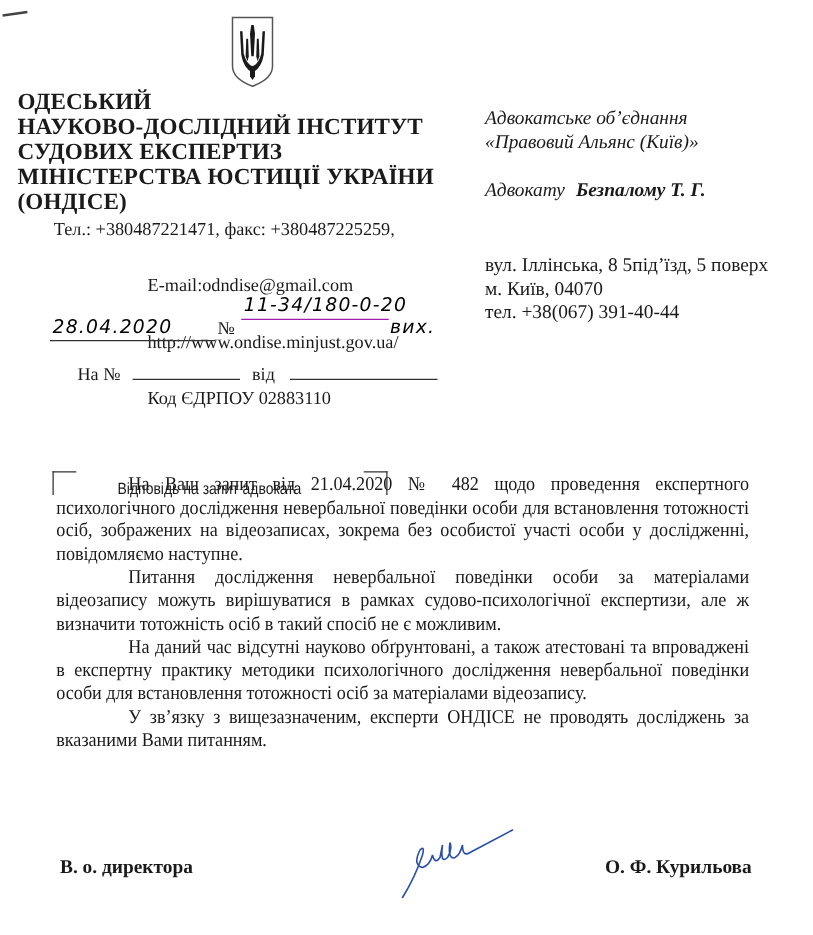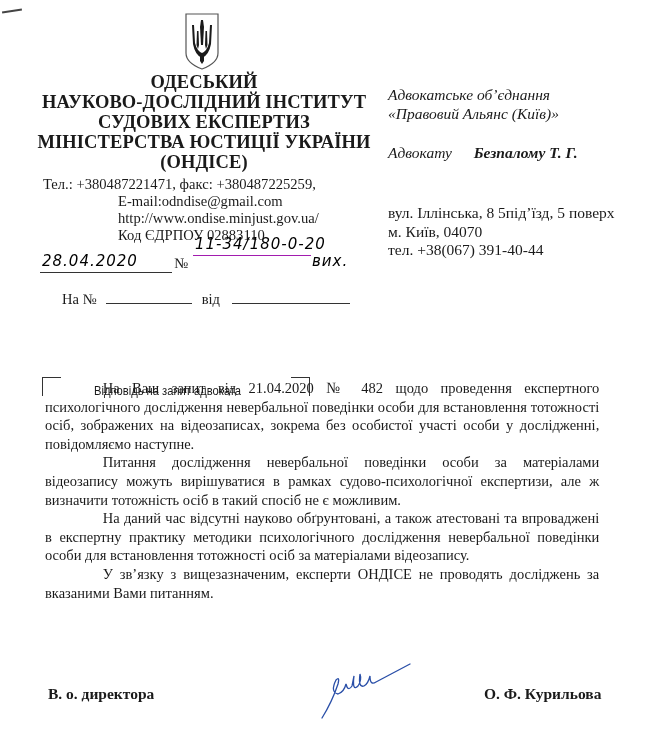--- a/index.html
+++ b/index.html
@@ -3,26 +3,26 @@
   <meta charset="utf-8">
   <style>
     html, body { margin: 0; padding: 0; }
     body {
       width: 650px; height: 748px; background: #ffffff; position: relative; overflow: hidden;
       font-family: "Liberation Serif", "DejaVu Serif", serif; color: #1a1a1a;
     }
     .abs { position: absolute; }
     .crest { left: 183px; top: 11px; width: 38px; height: 60px; }
     .org {
-      left: 24px; top: 72px; width: 360px; text-align: center;
+      left: 14px; top: 72px; width: 360px; 
       font-weight: bold; font-size: 18.5px; line-height: 20px; letter-spacing: 0.1px;
     }
     .org-contacts { left: 43px; top: 176px; font-size: 14.6px; line-height: 17px; }
     .org-contacts .line { white-space: nowrap; }
-    .org-contacts .indent { padding-left: 75px; }
+    .org-contacts .indent { padding-left: 75px; margin-top: 28px; }
     .hand { color: #000000; font-family: "DejaVu Sans", sans-serif; font-style: italic; font-size: 15px; letter-spacing: 1px; }
     .date-line { left: 40px; top: 252px; width: 132px; border-bottom: 1px solid #333; height: 20px; }
     .date-line span { position: absolute; left: 2px; top: 0px; }
     .num-label { left: 174px; top: 255px; font-size: 14.5px; }
     .num-line { left: 193px; top: 235px; width: 118px; border-bottom: 1px solid #a21caf; height: 20px; }
     .num-line span { position: absolute; left: 2px; top: 0px; white-space: nowrap; }
     .hand-tail { left: 312px; top: 252px; }
     .reply-row { left: 62px; top: 291px; font-size: 14.5px; }
     .reply-row .blank { display: inline-block; border-bottom: 1px solid #333; vertical-align: baseline; height: 12px; }
     .subject-box { left: 42px; top: 340px; width: 268px; height: 26px; margin-top: 37px; }
@@ -98,21 +98,21 @@
   <div class="corner-r"></div>
   <div class="subject-text">Відповідь на запит адвоката</div>
 </div>
 
 <div class="abs recipient">
   <div>Адвокатське об’єднання</div>
   <div>«Правовий Альянс (Київ)»</div>
   <div class="gap"></div>
   <div>
     <span>Адвокату</span>
-    <span class="bold" style="margin-left:18px;">Безпалому Т. Г.</span>
+    <span class="bold" style="margin-left:5px;">Безпалому Т. Г.</span>
   </div>
 </div>
 <div class="abs recip-addr">
   <div>вул. Іллінська, 8 5під’їзд, 5 поверх</div>
   <div>м. Київ, 04070</div>
   <div>тел. +38(067) 391-40-44</div>
 </div>
 
 <div class="abs body-text">
   <p>На Ваш запит від 21.04.2020 № 482 щодо проведення експертного психологічного дослідження невербальної поведінки особи для встановлення тотожності осіб, зображених на відеозаписах, зокрема без особистої участі особи у дослідженні, повідомляємо наступне.</p>

